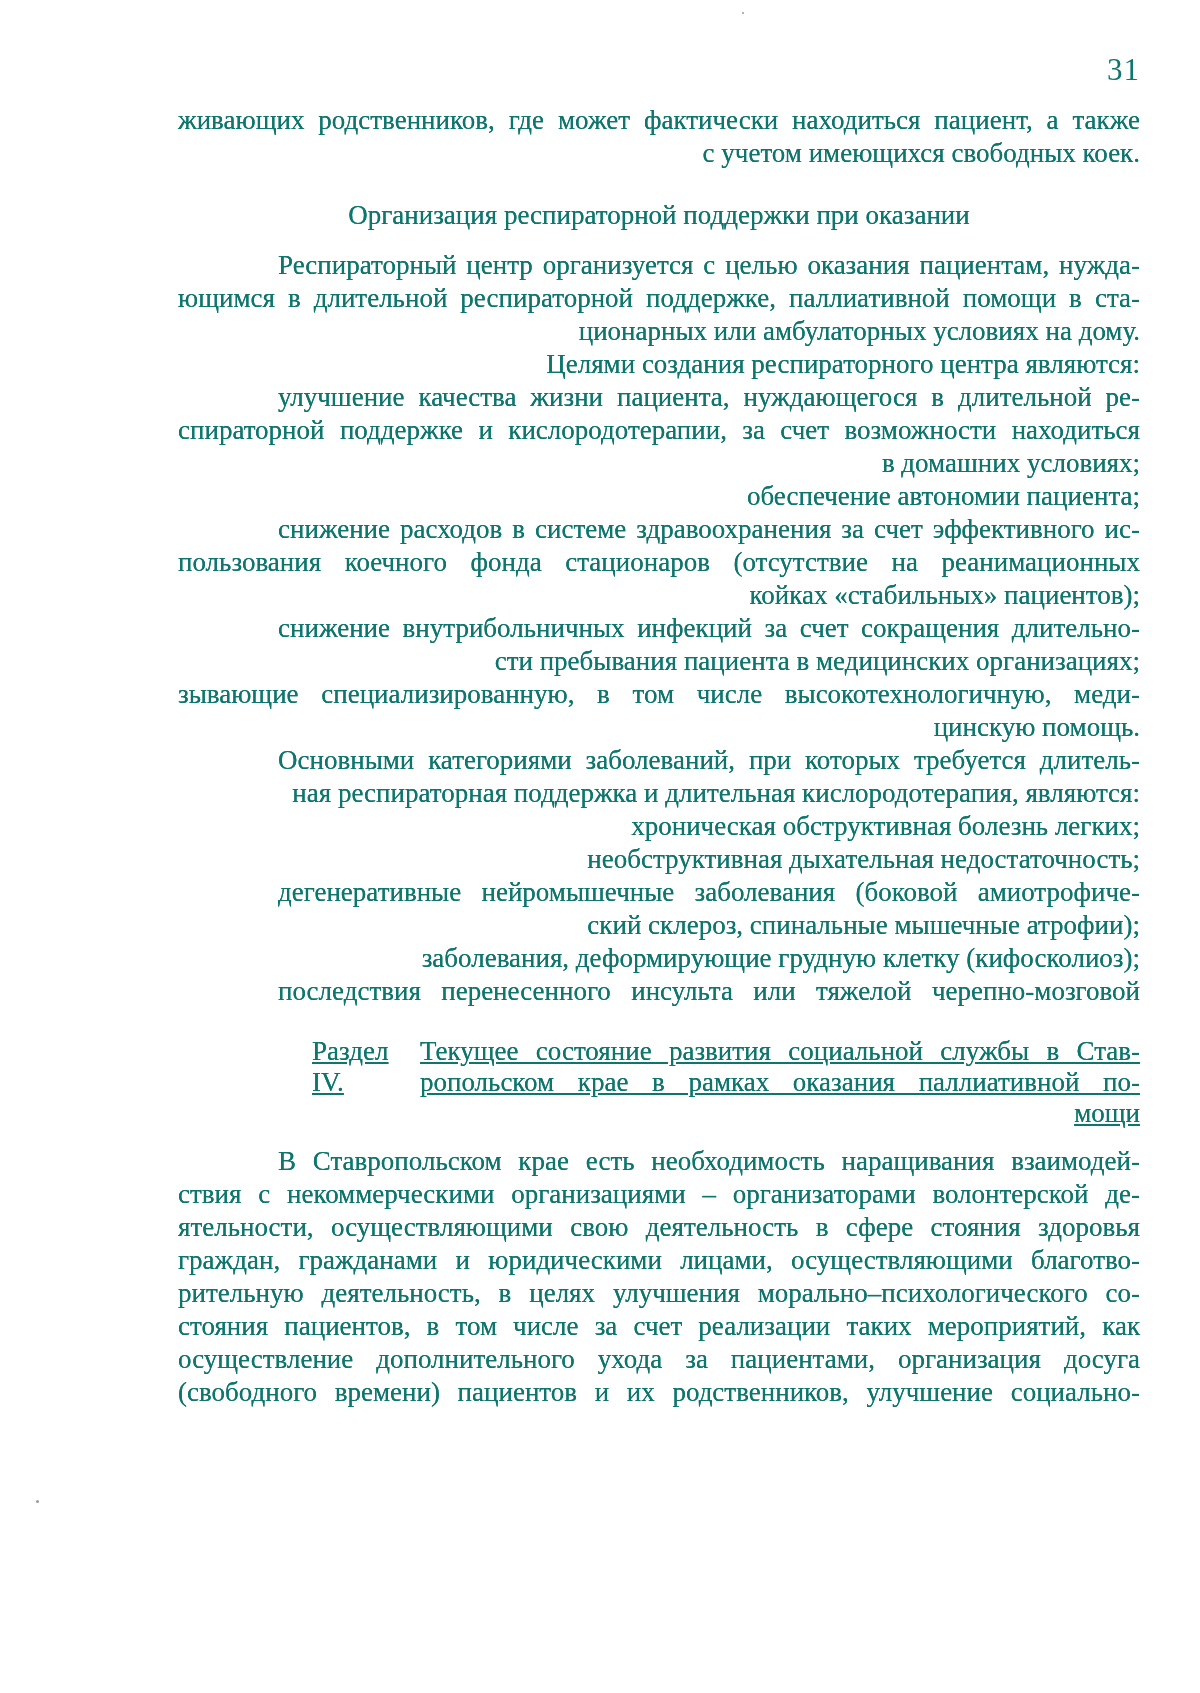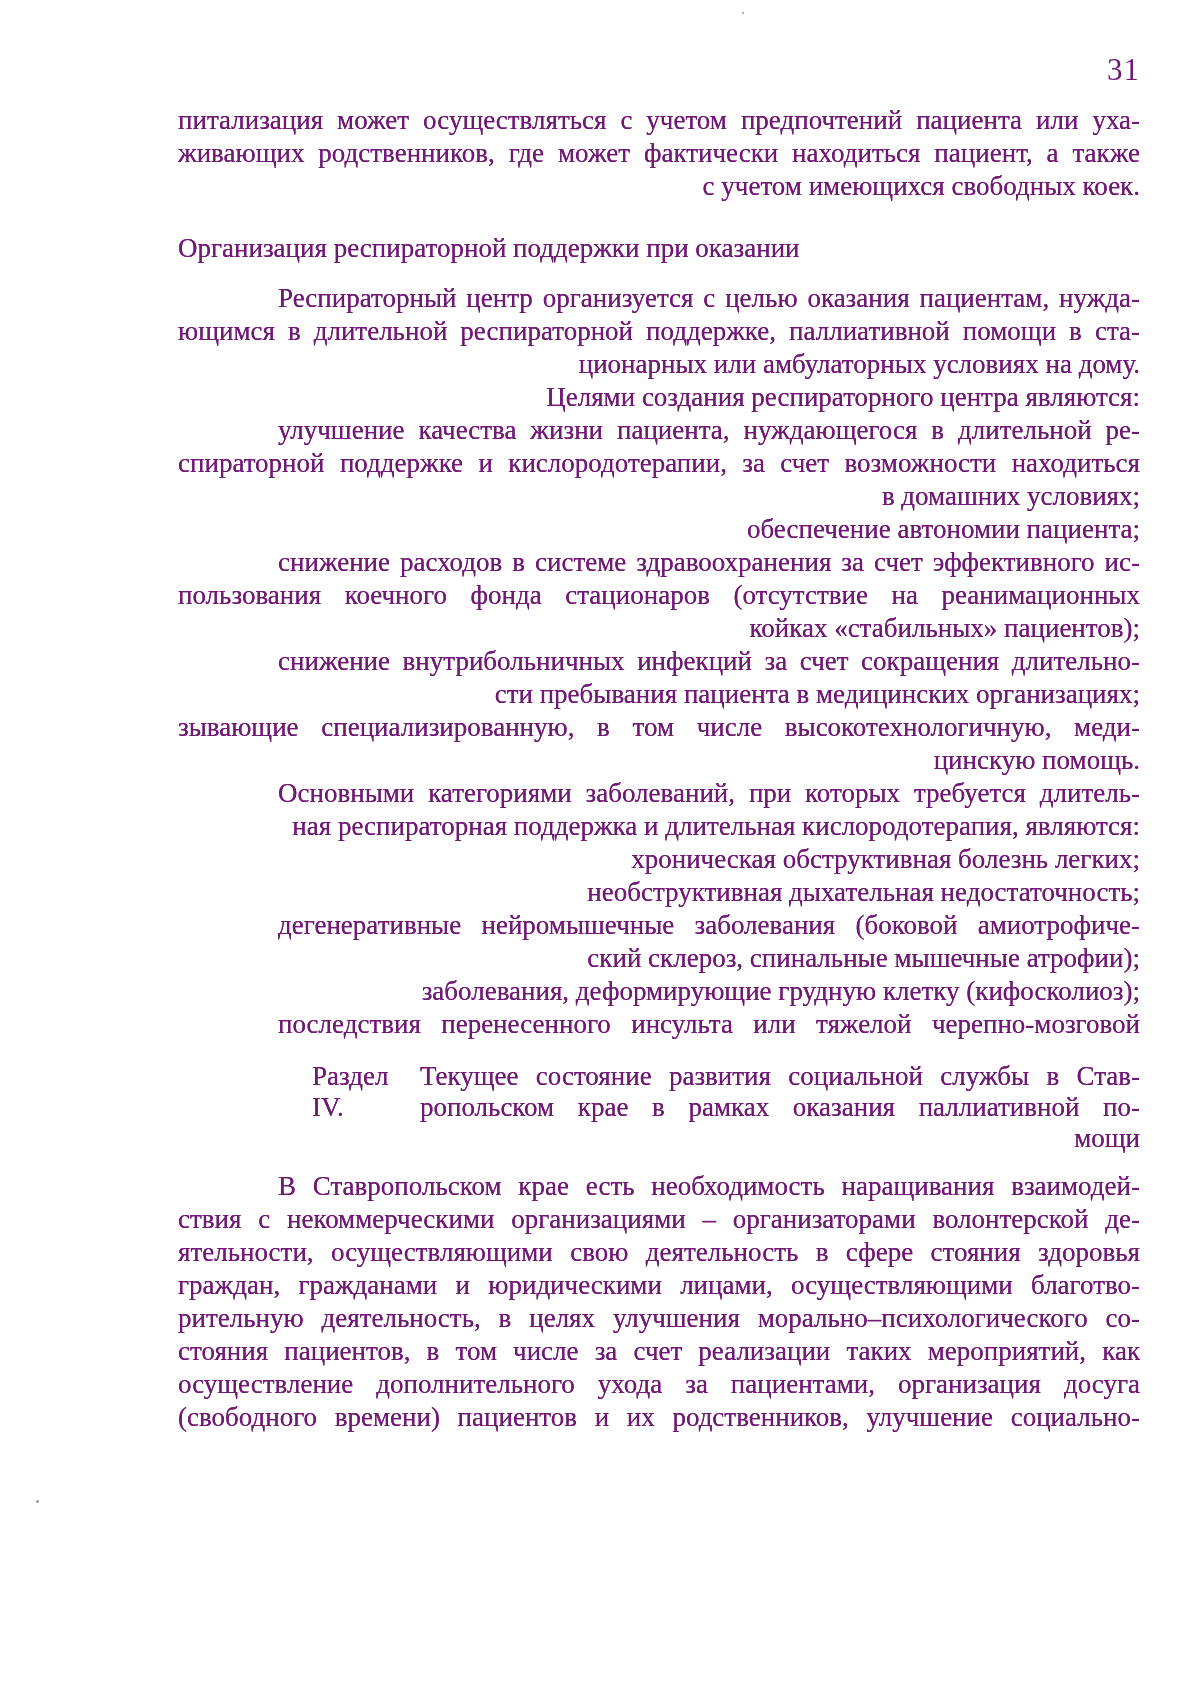--- a/index.html
+++ b/index.html
@@ -7,21 +7,21 @@
     width: 1200px;
     height: 1693px;
     background: #f6f6f4;
     font-family: "Liberation Serif", "DejaVu Serif", serif;
   }
   .page {
     position: relative;
     width: 1200px;
     height: 1693px;
     background: #ffffff;
-    color: #701a75;
+    color: #0f766e;
     overflow: hidden;
   }
   .pageno {
     position: absolute;
     top: 52px;
     left: 1010px;
     width: 130px;
     text-align: right;
     font-size: 31px;
     letter-spacing: 1px;
@@ -31,30 +31,31 @@
     left: 178px;
     top: 104px;
     width: 962px;
     font-size: 27px;
     line-height: 33px;
     text-shadow: 0 0 0.6px currentColor; 
   }
   .ln { white-space: normal; }
   .j  { text-align: justify; text-align-last: justify; }
   .l  { text-align: right; }
-  .c  { }
+  .c  { text-align: center; }
   .i  { padding-left: 100px; }
   .heading {
     line-height: 31px;
     margin: 30px 0 18px 0;
   }
   .section {
     display: flex;
     line-height: 31px;
-    margin: 20px 0 16px 0;
+    margin: 28px 0 16px 0;
+    text-decoration: underline;
   }
   .section-label {
     flex: none;
     margin-left: 134px;
     width: 108px;
   }
   .section-text { flex: 1; }
   .speck {
     position: absolute;
     background: #9a9a9a;
@@ -68,21 +69,20 @@
 
 <div class="page">
   <div class="speck speck-1"></div>
   <div class="speck speck-2"></div>
 
   <div class="pageno">31</div>
 
   <div class="textblock">
 
     <div class="para">
-      <div class="ln j">питализация может осуществляться с учетом предпочтений пациента или уха-</div>
       <div class="ln j">живающих родственников, где может фактически находиться пациент, а также</div>
       <div class="ln l">с учетом имеющихся свободных коек.</div>
     </div>
 
     <div class="heading">
       <div class="ln c">Организация респираторной поддержки при оказании</div>
     </div>
 
     <div class="para">
       <div class="ln j i">Респираторный центр организуется с целью оказания пациентам, нужда-</div>

